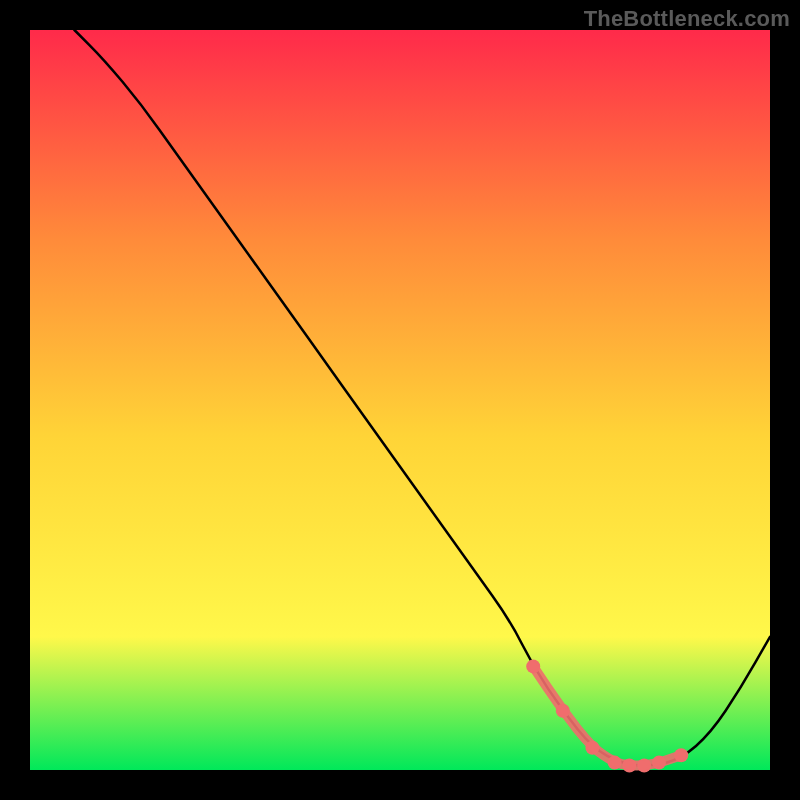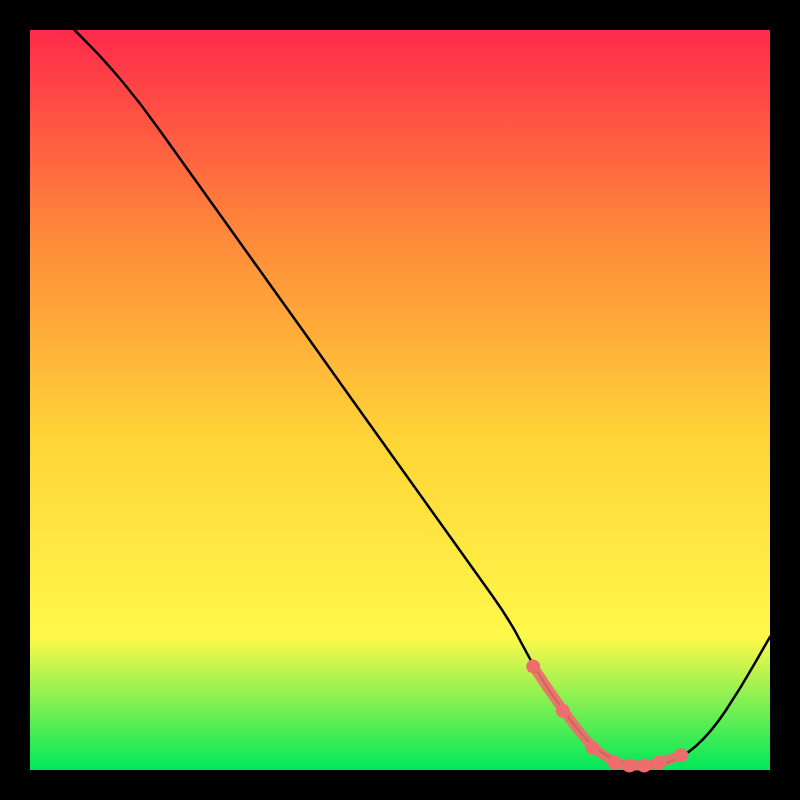--- a/index.html
+++ b/index.html
@@ -25,20 +25,21 @@
     font-weight: 600;
     color: #5a5a5a;
     letter-spacing: 0.2px;
   }
   svg { display: block; }
 </style>
 </head>
 <body>
 
 <div class="chart-wrap">
+  <div class="attribution">TheBottleneck.com</div>
 
   <svg width="800" height="800" viewBox="0 0 800 800">
     <defs>
       <linearGradient id="bg-grad" x1="0" y1="0" x2="0" y2="1">
         <stop id="g0" offset="0%" stop-color="#ff2a4a"></stop>
         <stop id="g1" offset="28%" stop-color="#ff8a3a"></stop>
         <stop id="g2" offset="55%" stop-color="#ffd437"></stop>
         <stop id="g3" offset="82%" stop-color="#fff84a"></stop>
         <stop id="g4" offset="100%" stop-color="#00e85a"></stop>
       </linearGradient>

